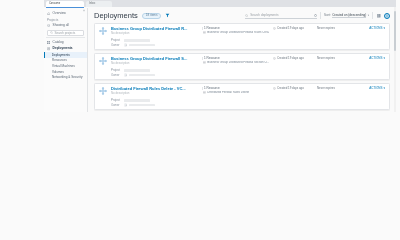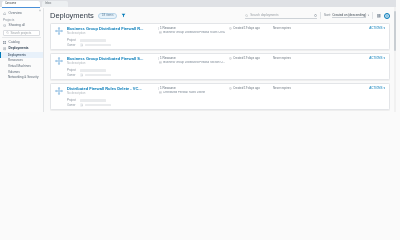--- a/index.html
+++ b/index.html
@@ -391,21 +391,21 @@
     background: #f1f1f1;
   }
   .scroll-thumb {
     position: absolute;
     top: 4px; left: 0;
     width: 2.5px;
     height: 40px;
     background: #c9ced3;
     border-radius: 1.5px;
   }
-  .frame { position: relative; width: 396px; height: 112px; }
+  .frame { position: relative; width: 396px; height: 112px; padding-left: 44px; }
 </style>
 </head>
 <body>
 
 <div class="frame">
 
   <div class="tabstrip">
     <div class="tab active">
       <span>Consume</span>
     </div>

